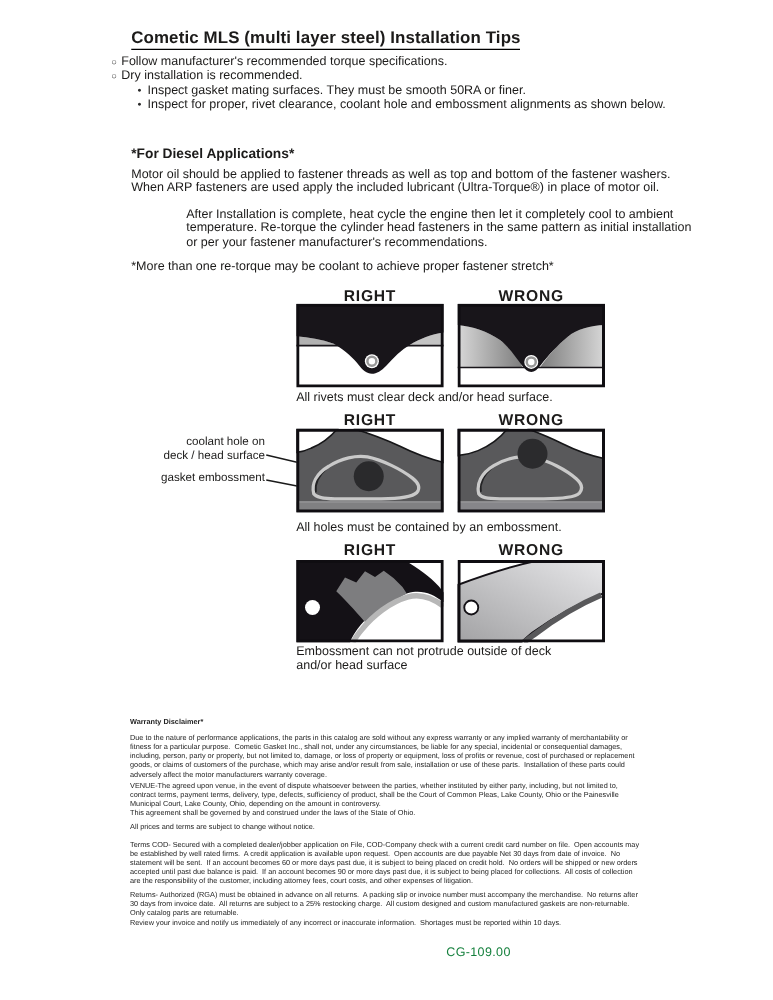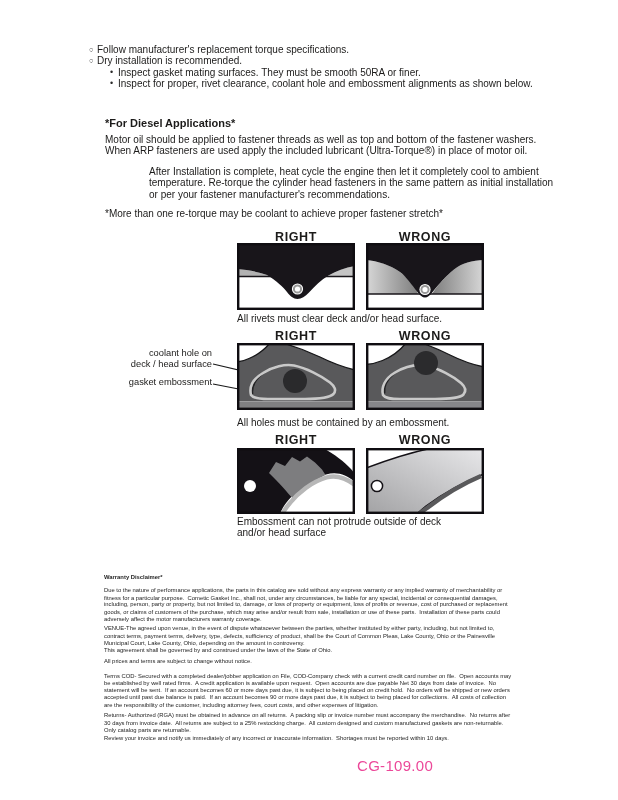--- a/index.html
+++ b/index.html
@@ -33,32 +33,33 @@
   .cap3{left:237px;top:516px;}
   .sidelabel{font-size:9.3px;line-height:10.8px;text-align:right;width:112px;left:100px;
              white-space:pre-line;}
   .sl1{top:348px;} .sl2{top:377px;}
   .leader{left:203px;top:356px;}
   .warranty{left:104px;top:574px;width:700px;height:260px;transform:scale(0.75);
             transform-origin:0 0;font-size:7.8px;line-height:9.7px;color:#242424;}
   .wblock{position:absolute;left:0;white-space:pre-wrap;width:700px;}
   .whead{top:0;font-weight:700;}
   .wp1{top:17px;} .wp2{top:68px;} .wp3{top:112px;} .wp4{top:131px;} .wp5{top:184px;} .wp6{top:204px;}
-  .footer{left:357px;top:757px;font-size:15px;letter-spacing:.3px;color:#ec4899;}
+  .footer{left:357px;top:757px;font-size:10px;letter-spacing:.3px;color:#15803d;}
 </style>
 </head>
 <body>
 
 <div class="page">
 
+  <div class="abs title">Cometic MLS (multi layer steel) Installation Tips</div>
 
   <div class="abs bullets">
     <div class="brow">
         <span class="mk o"></span>
-        <span>Follow manufacturer's replacement torque specifications.</span>
+        <span>Follow manufacturer's recommended torque specifications.</span>
       </div>
     <div class="brow">
         <span class="mk o"></span>
         <span>Dry installation is recommended.</span>
       </div>
     <div class="brow sub">
         <span class="mk f"></span>
         <span>Inspect gasket mating surfaces.  They must be smooth 50RA or finer.</span>
       </div>
     <div class="brow sub">

